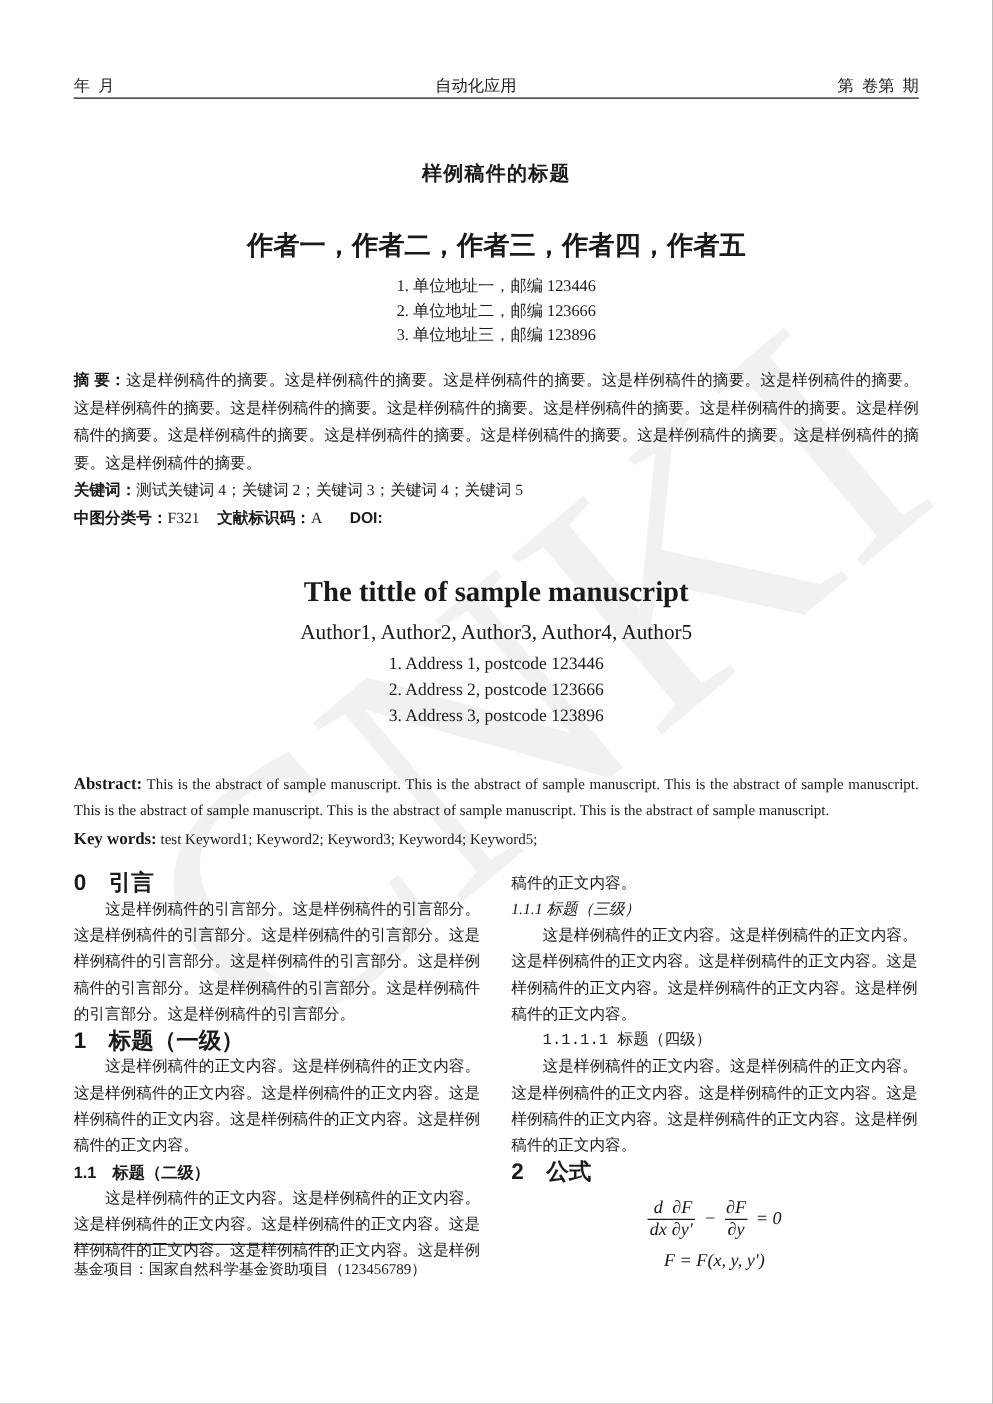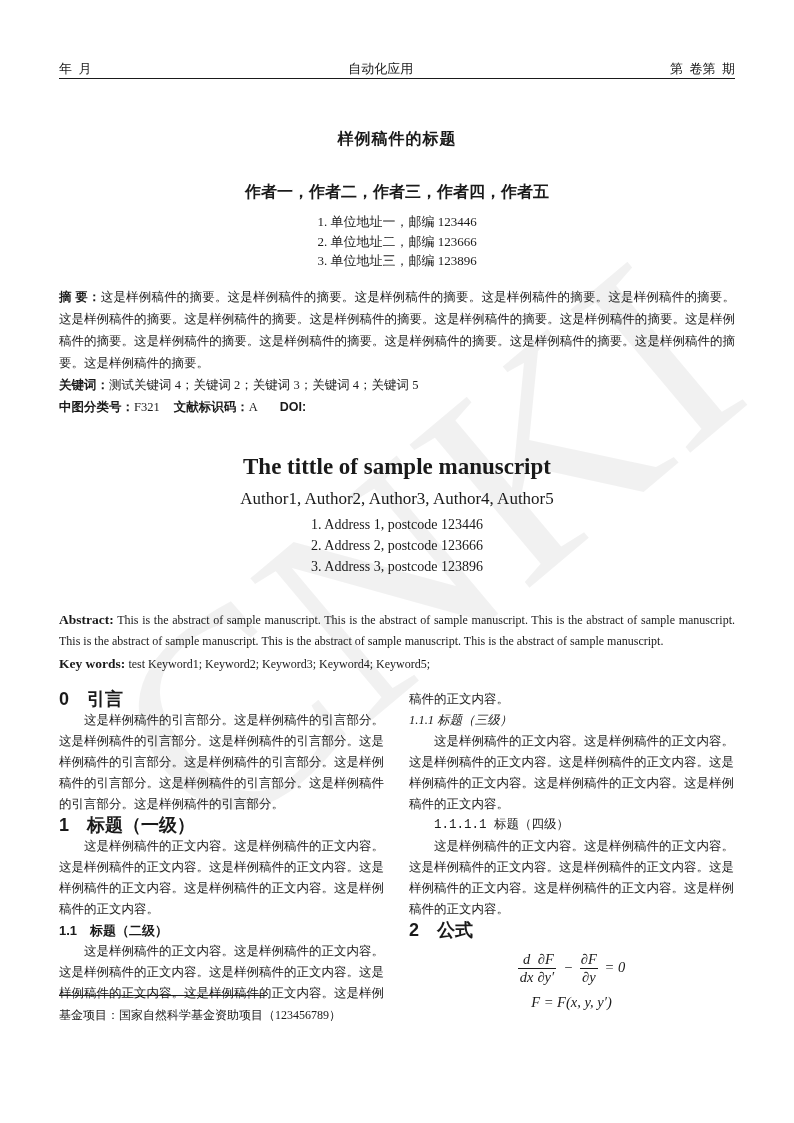--- a/index.html
+++ b/index.html
@@ -52,21 +52,21 @@
     font-family: "Liberation Sans", sans-serif;
     font-weight: bold;
     font-size: 16px;
     letter-spacing: 1px;
   }
   .cn-authors {
     margin-top: 32px;
     text-align: center;
     font-family: "Liberation Sans", sans-serif;
     font-weight: bold;
-    font-size: 16px;
+    font-size: 21px;
   }
   .affil-list { margin-top: 9px; text-align: center; font-size: 13px; }
   .affil-list div { line-height: 19.5px; }
 
   
   .cn-abstract-block { margin-top: 15px; font-size: 12.5px; line-height: 22px; }
   .cn-abstract { text-align: justify; }
   .lbl { font-family: "Liberation Sans", sans-serif; font-weight: bold; }
   .cn-keywords { margin-top: 0; }
   .cn-meta .val { margin-right: 14px; }

